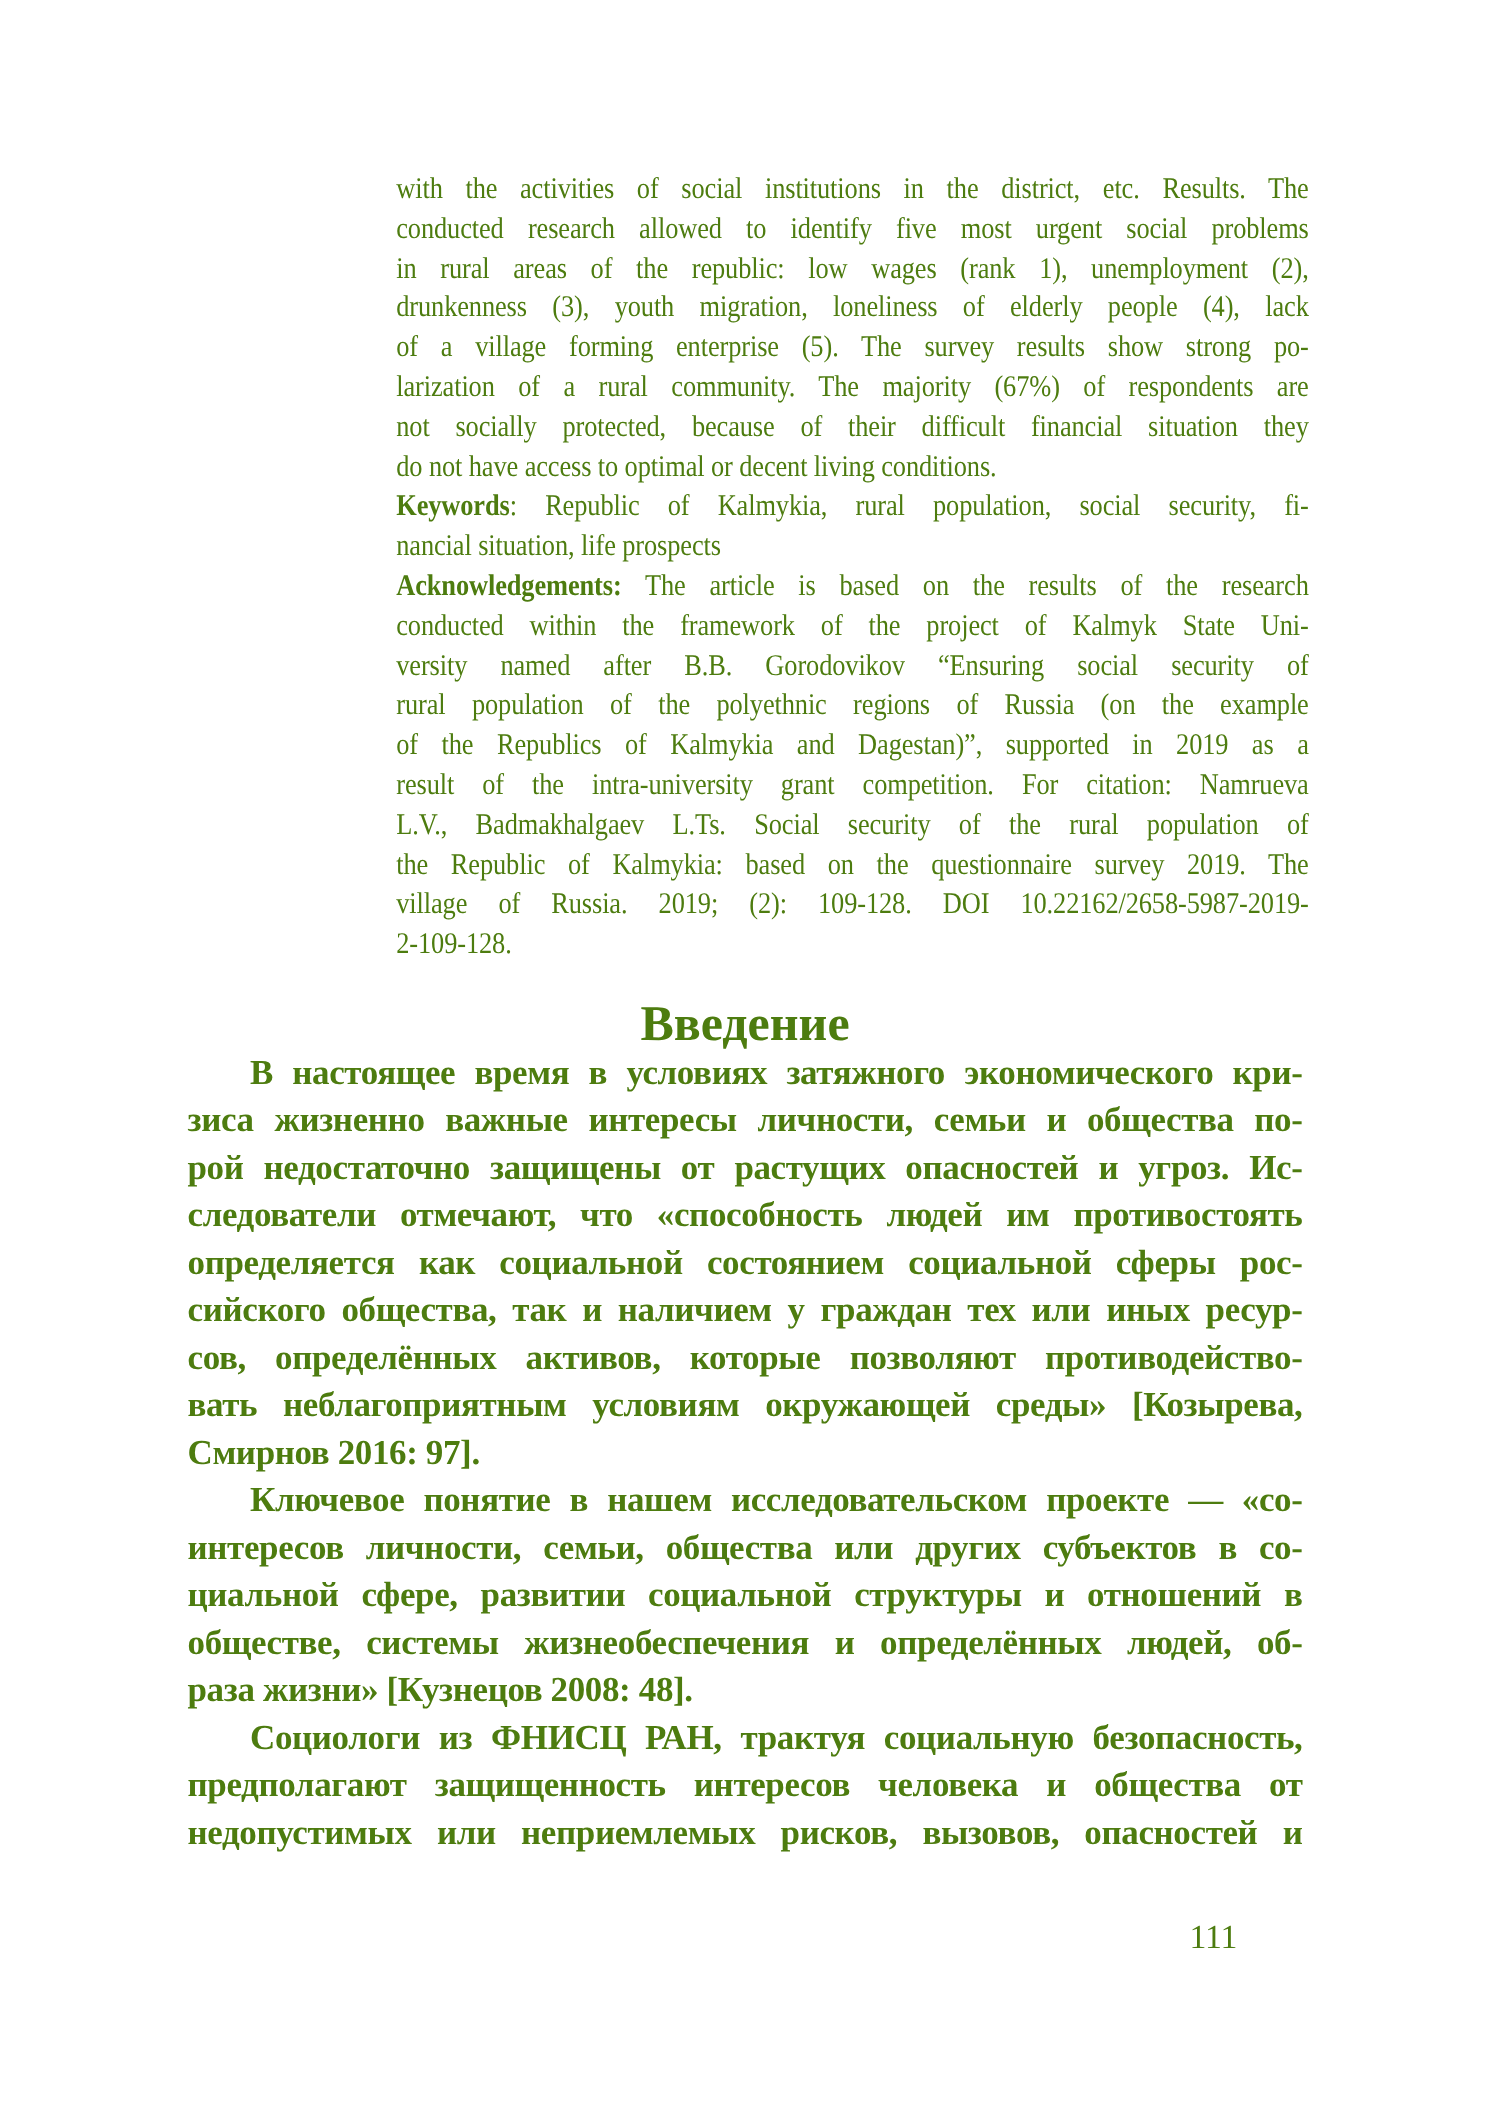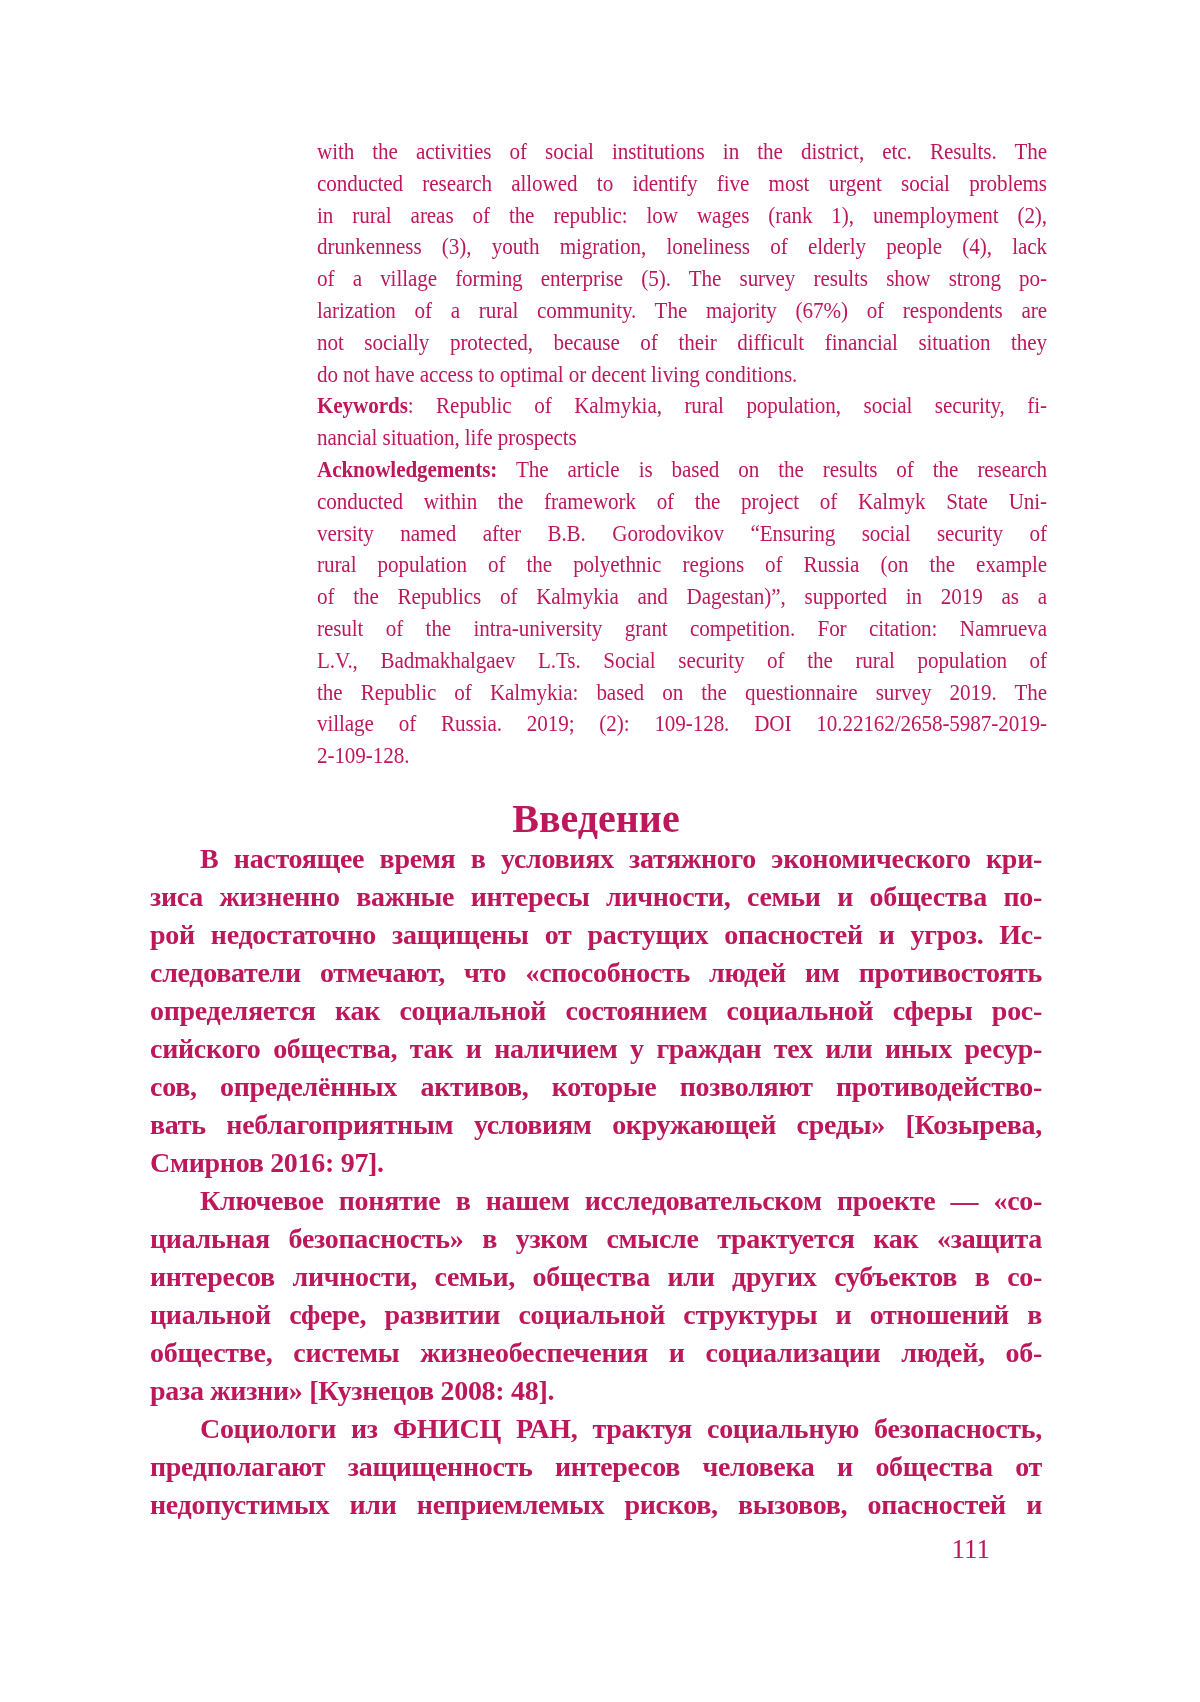--- a/index.html
+++ b/index.html
@@ -5,21 +5,21 @@
   html, body {
     margin: 0;
     padding: 0;
     background: #ffffff;
   }
   .page {
     position: relative;
     width: 1148px;
     height: 1702px;
     background: #ffffff;
-    color: #be185d;
+    color: #4d7c0f;
     font-family: "Liberation Serif", "DejaVu Serif", serif;
     overflow: hidden;
   }
   
   .abstract {
     position: absolute;
     left: 317px;
     top: 136px;
     width: 830px;
     transform: scaleX(0.8795);
@@ -104,23 +104,22 @@
       <div class="line j ind">В настоящее время в условиях затяжного экономического кри-</div>
       <div class="line j">зиса жизненно важные интересы личности, семьи и общества по-</div>
       <div class="line j">рой недостаточно защищены от растущих опасностей и угроз. Ис-</div>
       <div class="line j">следователи отмечают, что «способность людей им противостоять</div>
       <div class="line j">определяется как социальной состоянием социальной сферы рос-</div>
       <div class="line j">сийского общества, так и наличием у граждан тех или иных ресур-</div>
       <div class="line j">сов, определённых активов, которые позволяют противодейство-</div>
       <div class="line j">вать неблагоприятным условиям окружающей среды» [Козырева,</div>
       <div class="line last">Смирнов 2016: 97].</div>
       <div class="line j ind">Ключевое понятие в нашем исследовательском проекте — «со-</div>
-      <div class="line j">циальная безопасность» в узком смысле трактуется как «защита</div>
       <div class="line j">интересов личности, семьи, общества или других субъектов в со-</div>
       <div class="line j">циальной сфере, развитии социальной структуры и отношений в</div>
-      <div class="line j">обществе, системы жизнеобеспечения и социализации людей, об-</div>
+      <div class="line j">обществе, системы жизнеобеспечения и определённых людей, об-</div>
       <div class="line last">раза жизни» [Кузнецов 2008: 48].</div>
       <div class="line j ind">Социологи из ФНИСЦ РАН, трактуя социальную безопасность,</div>
       <div class="line j">предполагают защищенность интересов человека и общества от</div>
       <div class="line j">недопустимых или неприемлемых рисков, вызовов, опасностей и</div>
     </div>
   <div class="pagenum">111</div>
 </div>
 
 </body></html>

